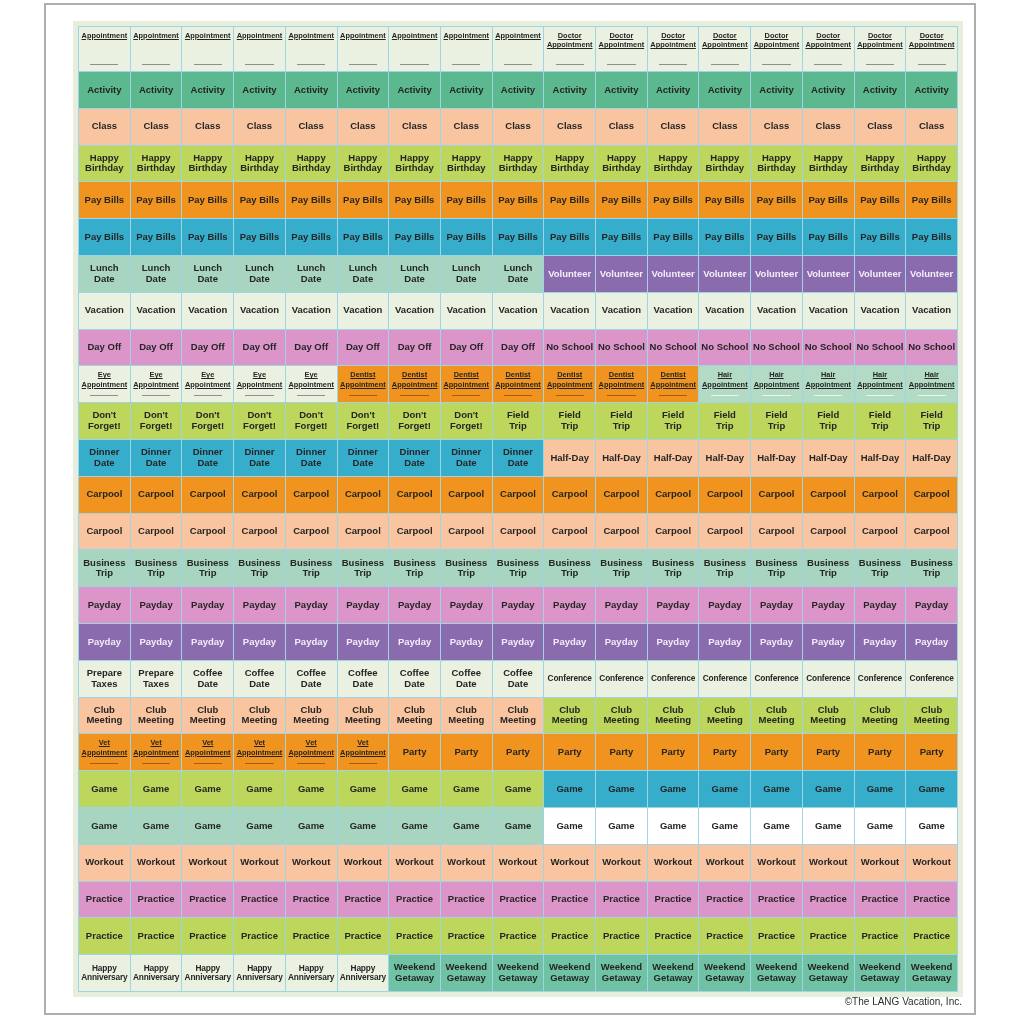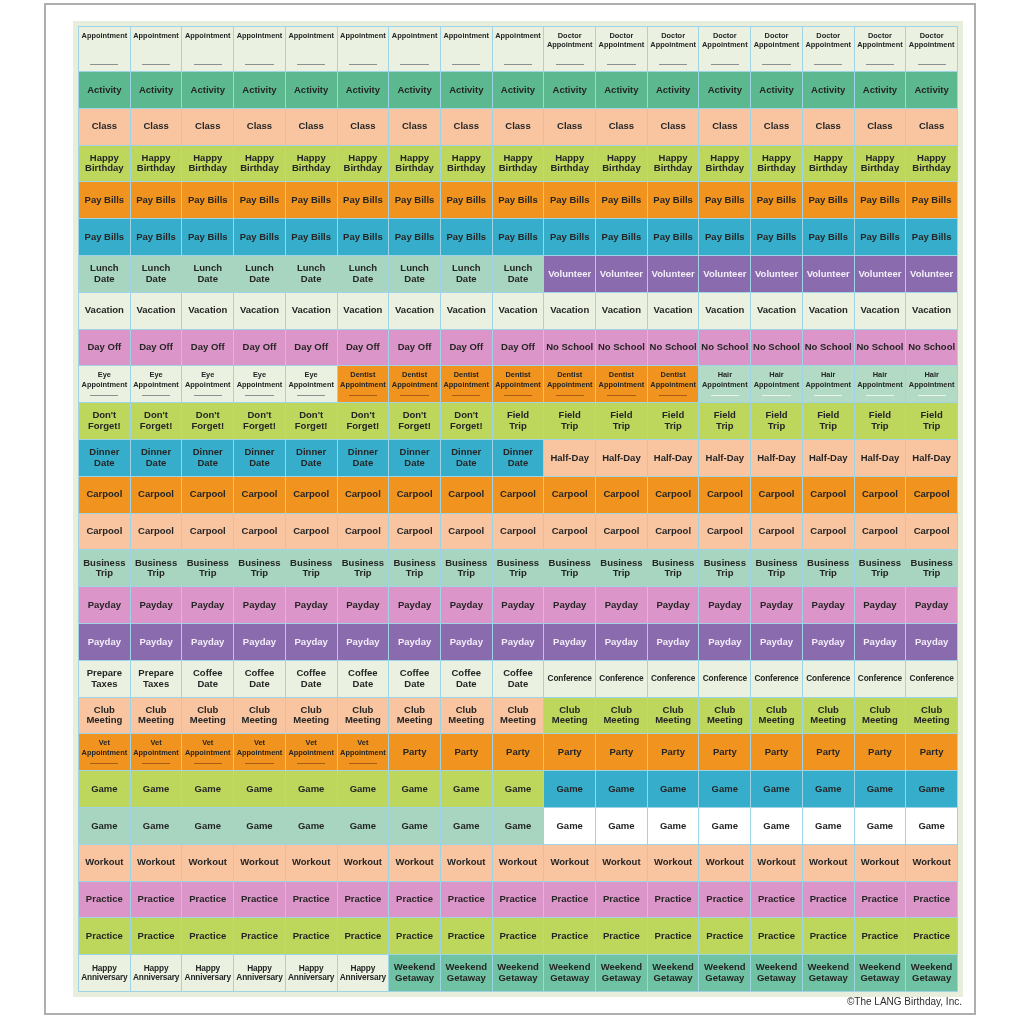--- a/index.html
+++ b/index.html
@@ -10,21 +10,21 @@
   .grid{position:absolute;left:5px;top:5px;width:880px;height:966px;
         display:grid;grid-template-columns:repeat(17,1fr);grid-template-rows:44px repeat(25,1fr);
         gap:1px;background:#9fd4e6;border:1px solid #9fd4e6;box-sizing:border-box;}
   .cell{display:flex;align-items:center;justify-content:center;text-align:center;
         font-weight:bold;font-size:9.5px;line-height:1.12;color:#252525;
         padding:1px 1px;overflow:hidden;}
   .cell .lbl{white-space:pre-line;}
   .cell.light{color:#f3eef9;}
   .cell.xs{font-size:8.3px;letter-spacing:-0.15px;}
   .cell.small{flex-direction:column;justify-content:space-between;
-              font-size:7.4px;line-height:1.25;padding:4px 1px 6px;}
+              font-size:7.4px;line-height:1.25;padding:4px 1px 6px;text-decoration:underline;}
   .wline{display:block;width:58%;height:0;border-bottom:1.6px solid #8f8f8f;margin:0 auto;}
   .copyright{position:absolute;right:12px;bottom:6px;font-size:10px;color:#2e2e2e;}
 </style>
 </head>
 <body>
 
 <div class="frame" style="border-color: rgb(174, 174, 174);">
   <div class="sheet" style="background: rgb(231, 239, 220);">
     <div class="grid" id="grid" style="background: rgb(159, 212, 230); border-color: rgb(159, 212, 230);">
         <div class="cell small" style="background: rgb(234, 241, 224);">
@@ -1531,14 +1531,14 @@
         <div class="cell" style="background: rgb(111, 194, 163);">
           <span class="lbl">Weekend
 Getaway</span>
         </div>
         <div class="cell" style="background: rgb(111, 194, 163);">
           <span class="lbl">Weekend
 Getaway</span>
         </div>
       </div>
   </div>
-  <div class="copyright">©The LANG Birthday, Inc.</div>
+  <div class="copyright">©The LANG Vacation, Inc.</div>
 </div>
 
 </body></html>

